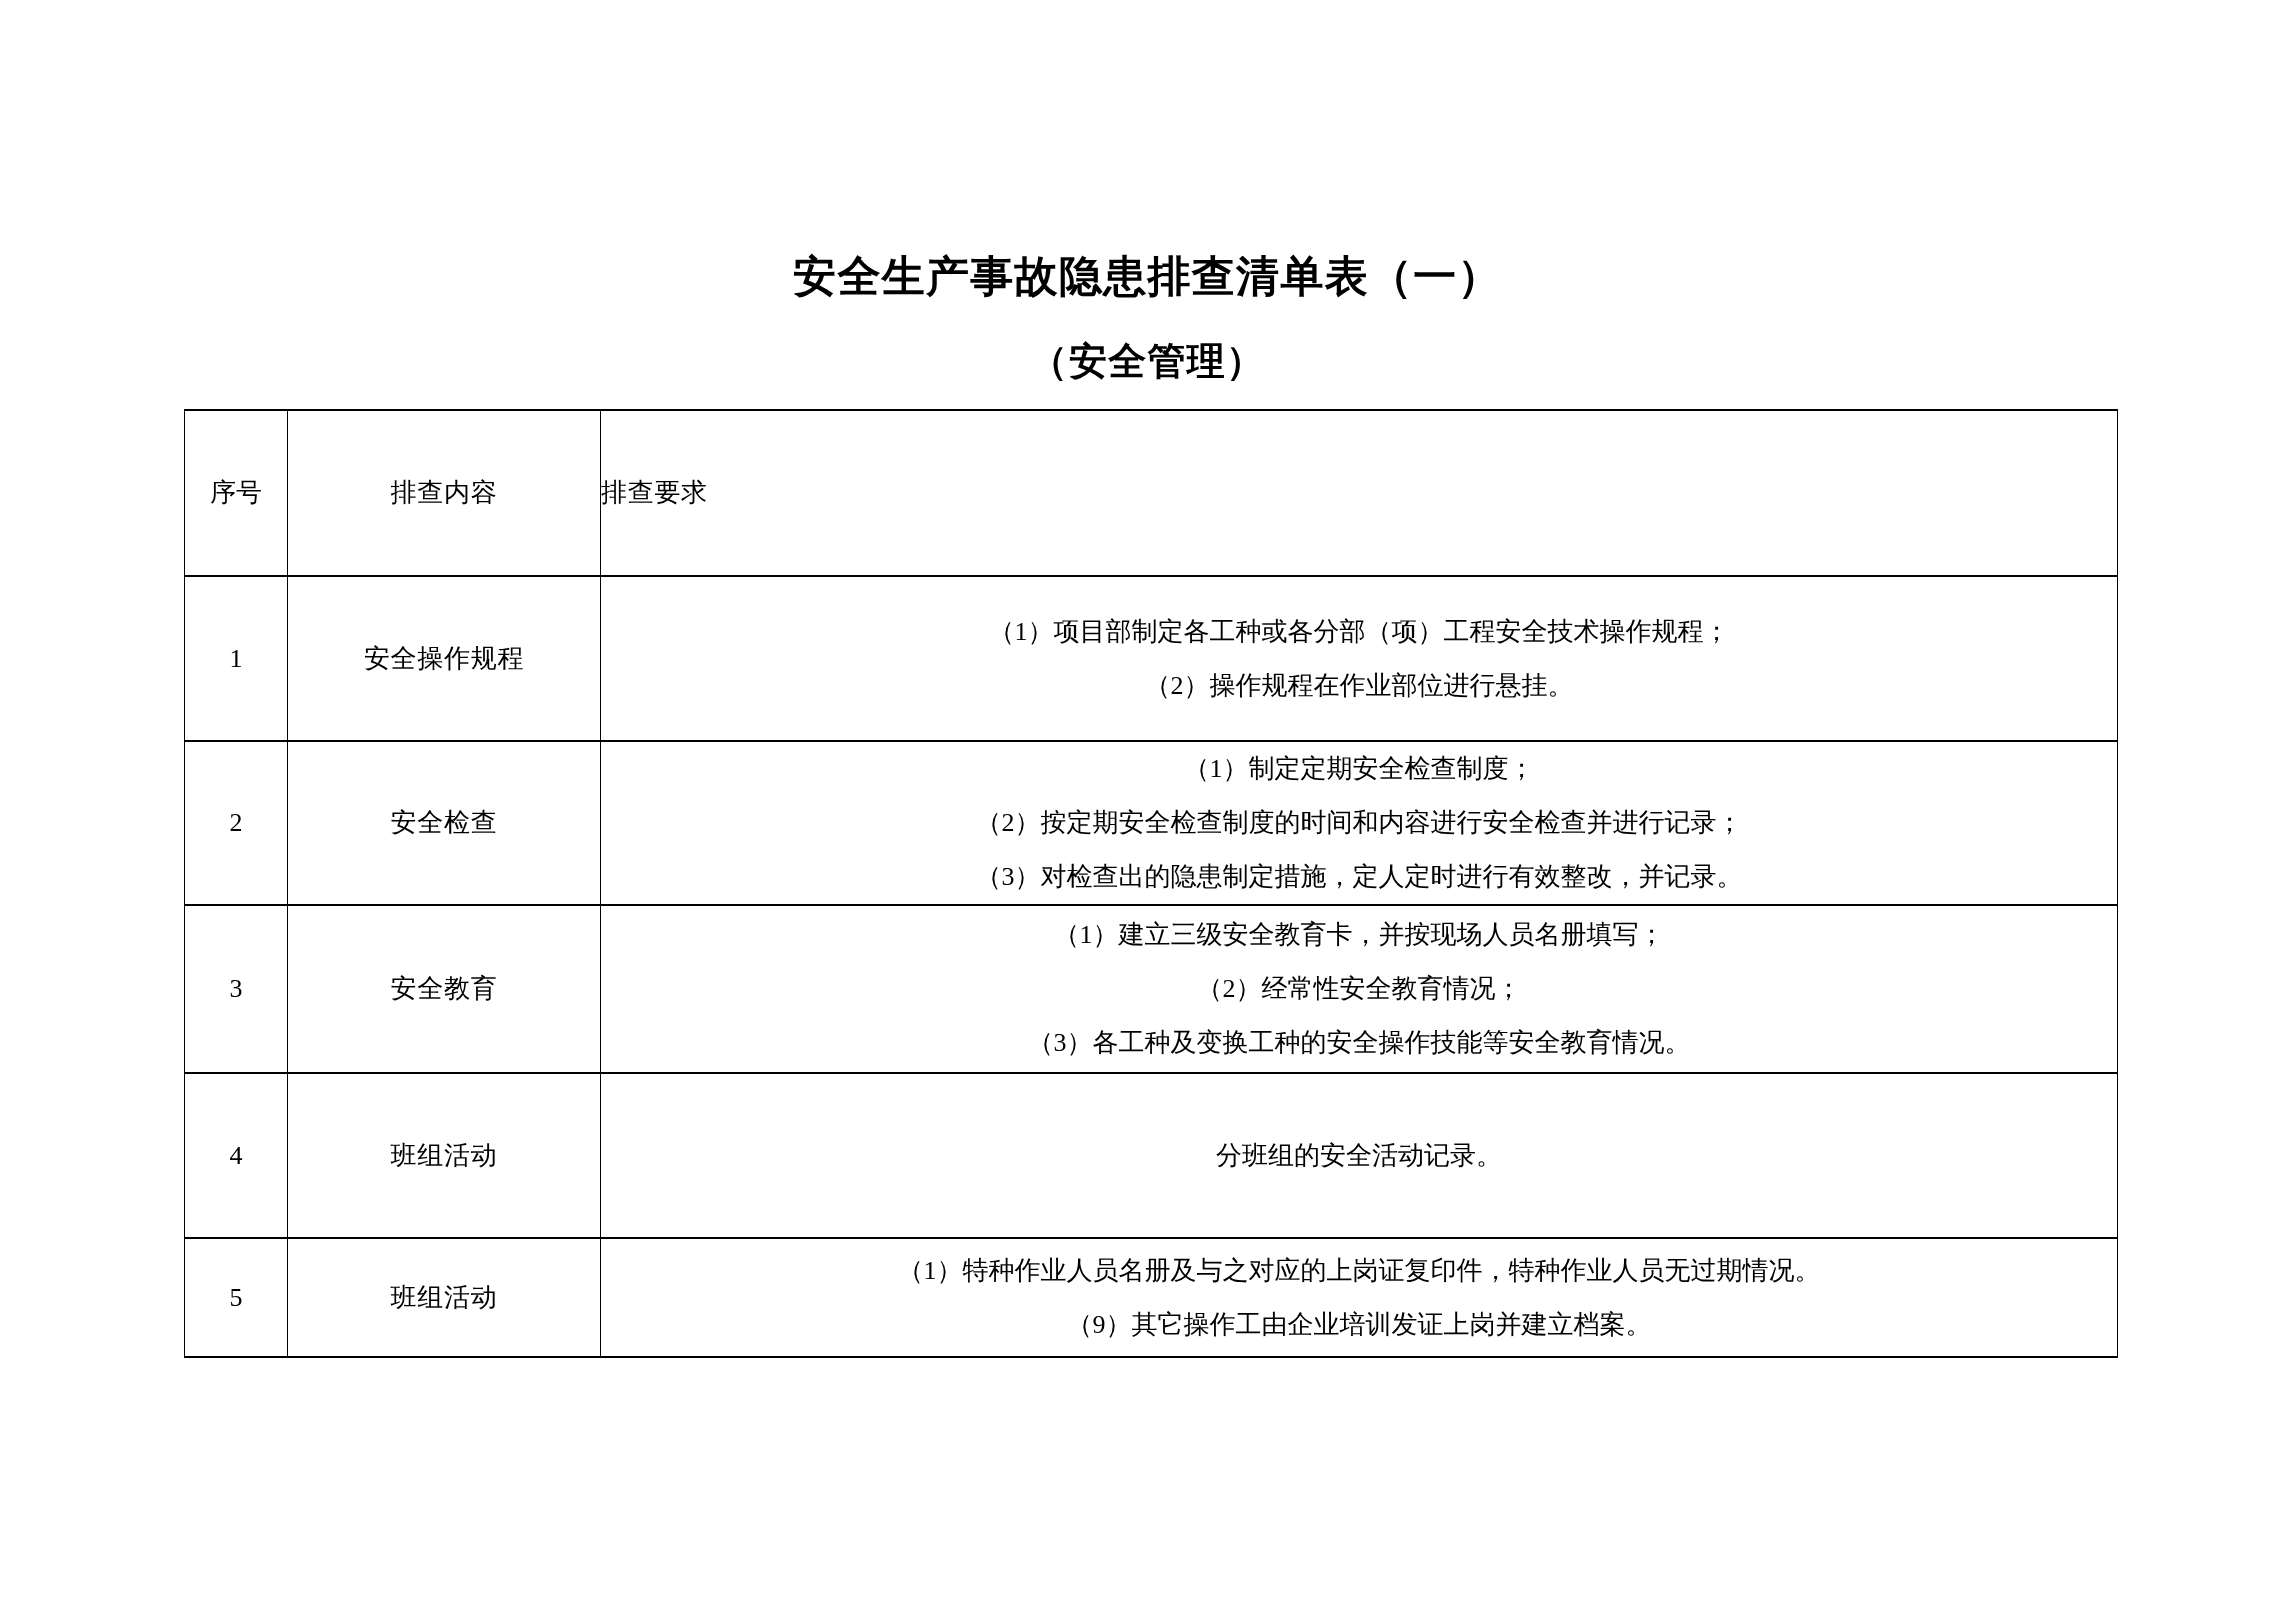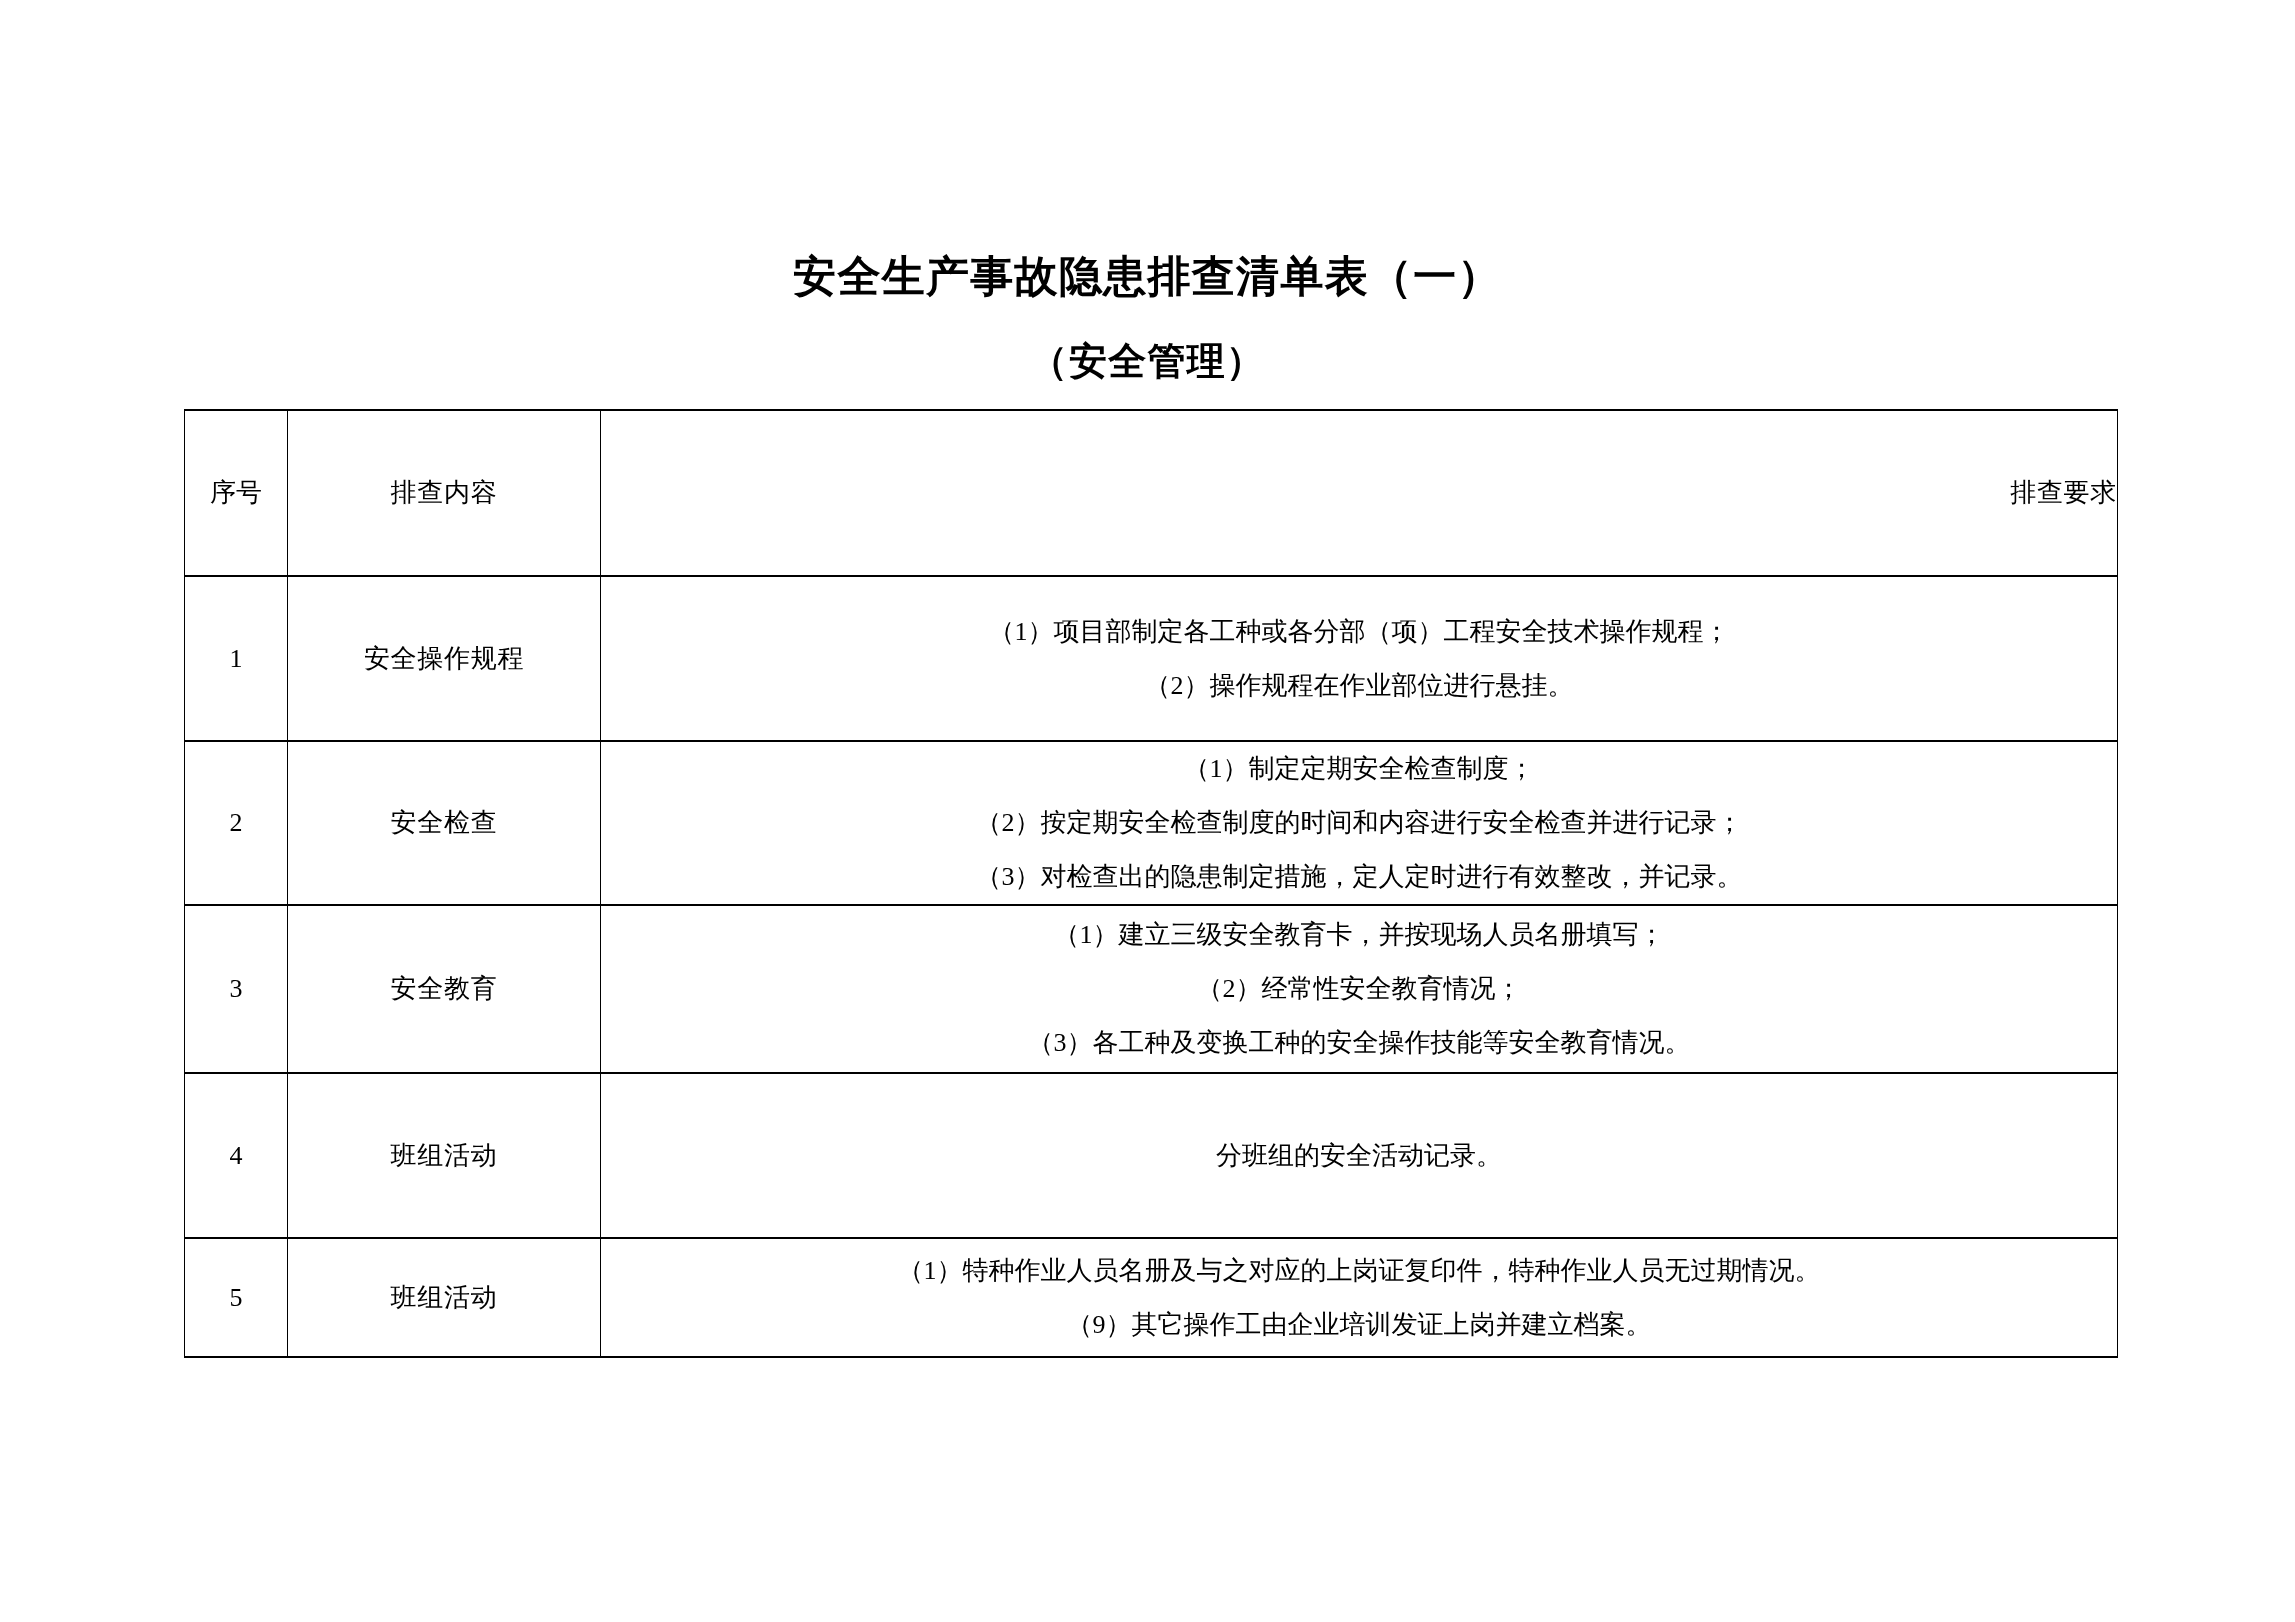--- a/index.html
+++ b/index.html
@@ -69,21 +69,21 @@
     text-align: center;
     font-size: 27.5px;
     letter-spacing: 0.7px;
   }
   td.c-req {
     text-align: center;
     padding-left: 15.7px;
     padding-right: 15.7px;
   }
   td.c-req-header {
-    text-align: right;
+    text-align: left;
     font-size: 27.5px;
     letter-spacing: 0.7px;
   }
   .req-line {
     font-size: 26px;
     line-height: 54px;
     white-space: nowrap;
   }
 </style>
 </head>

